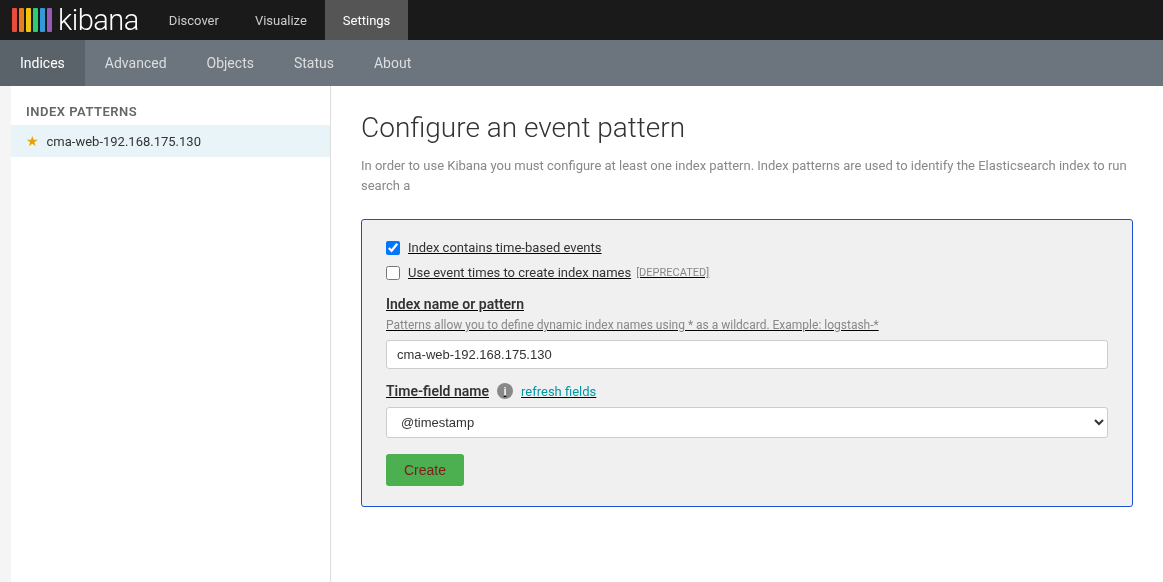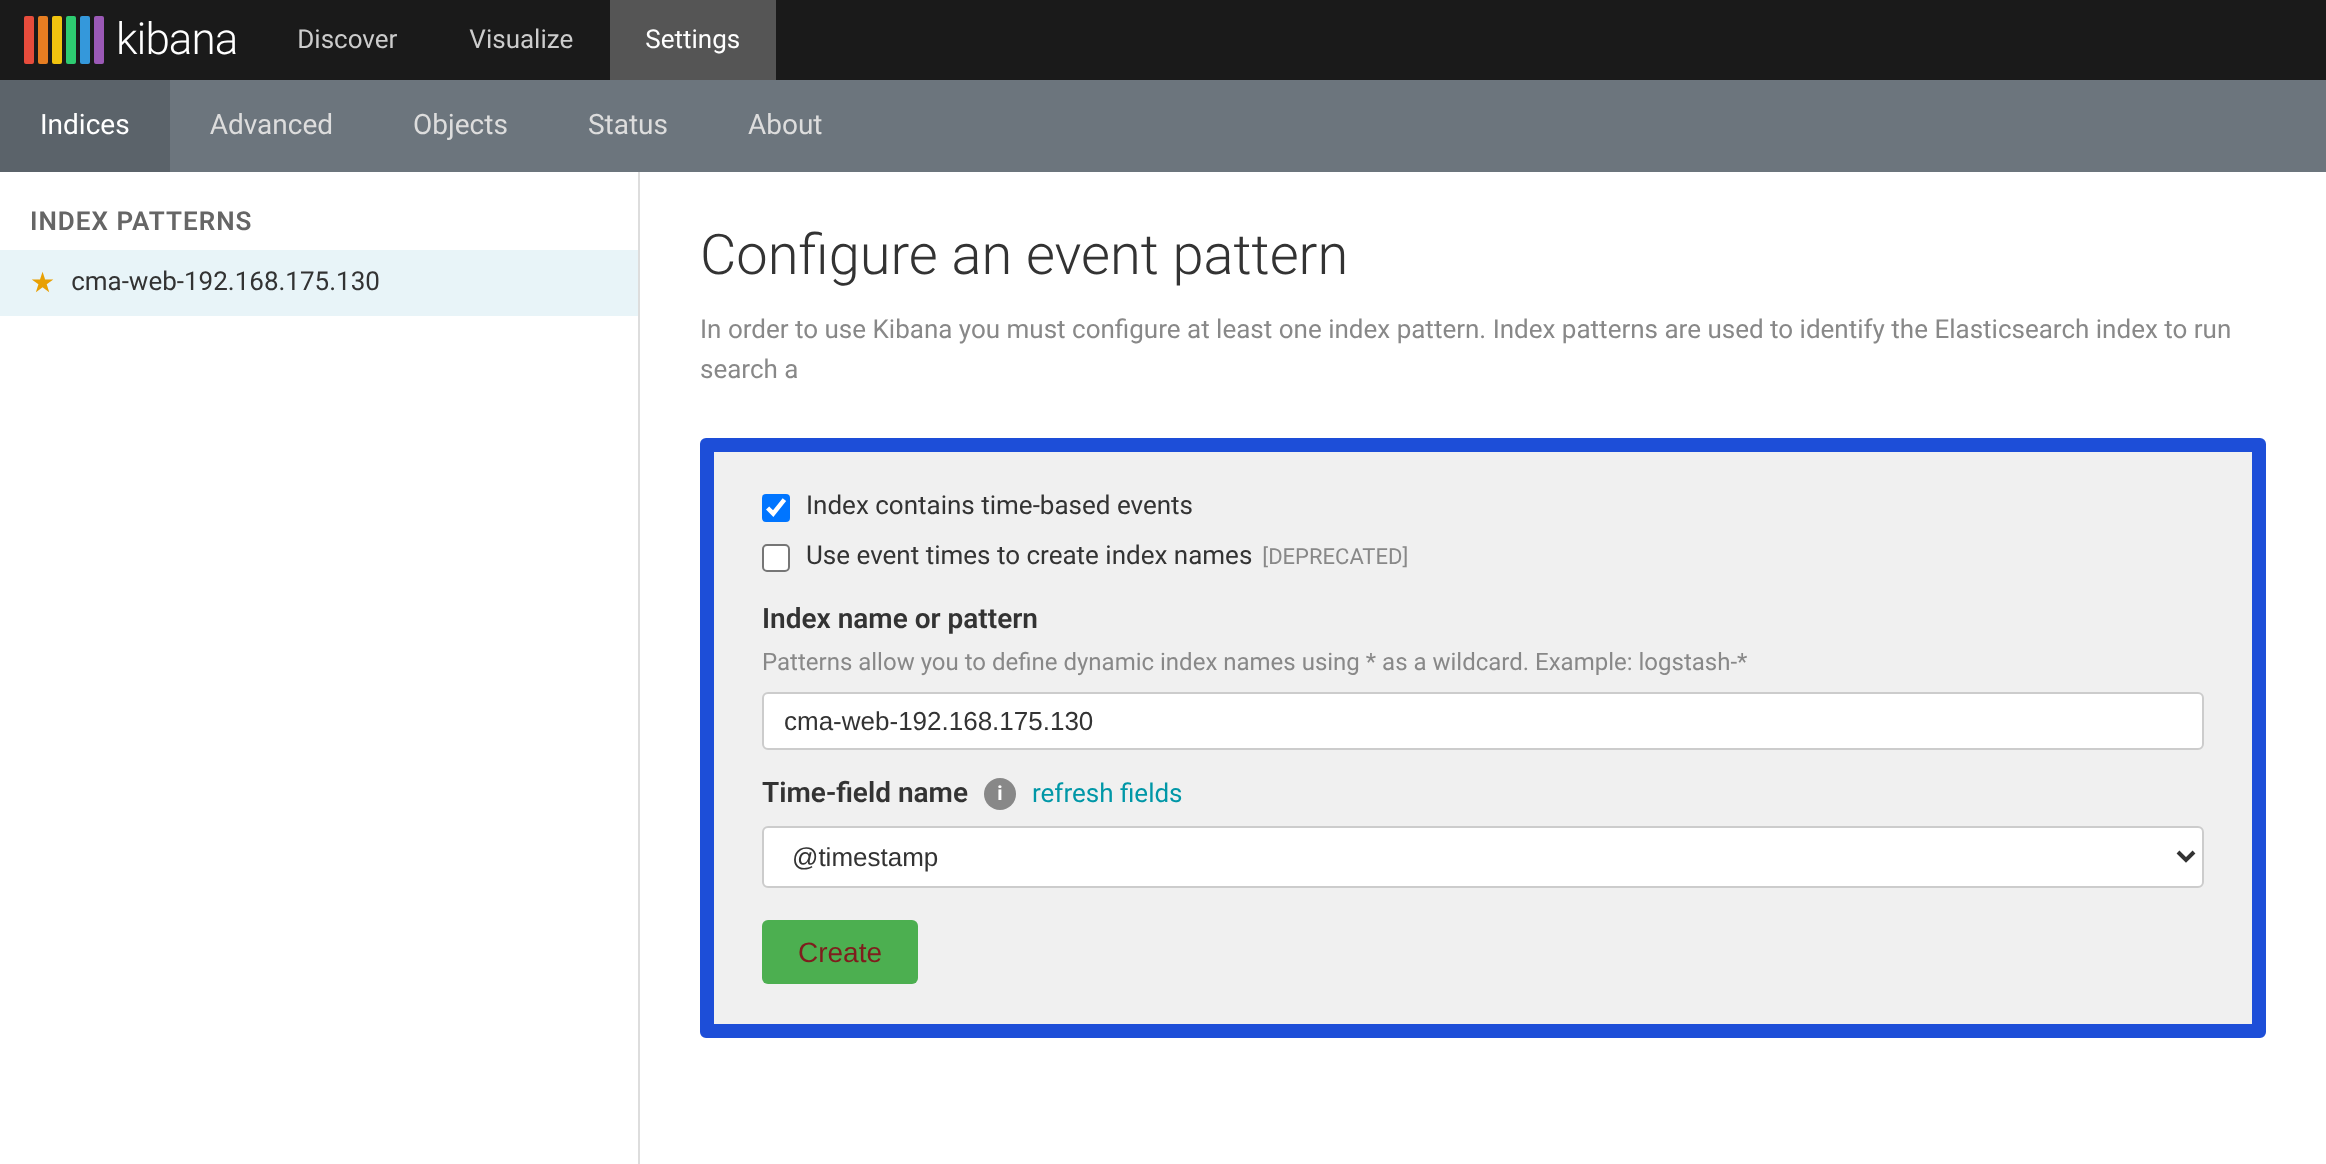--- a/index.html
+++ b/index.html
@@ -25,21 +25,21 @@
       gap: 2px;
       margin-right: 6px;
     }
     .logo-bar {
       width: 5px;
       height: 24px;
       border-radius: 1px;
     }
     .logo-text {
       color: #fff;
-      font-size: 22px;
+      font-size: 29px;
       font-weight: 300;
       letter-spacing: -0.5px;
     }
     .top-nav-links {
       display: flex;
       height: 100%;
     }
     .top-nav-link {
       color: #ccc;
       text-decoration: none;
@@ -77,20 +77,21 @@
       overflow: hidden;
     }
 
     
     .sidebar {
       width: 320px;
       background: #fff;
       border-right: 1px solid #ddd;
       flex-shrink: 0;
       padding: 10px 0;
+      margin-left: 11px;
     }
     .sidebar-title {
       font-size: 13px;
       color: #666;
       padding: 8px 15px 6px;
       font-weight: 600;
       text-transform: uppercase;
       letter-spacing: 0.5px;
     }
     .sidebar-item {
@@ -124,24 +125,25 @@
     .page-description {
       font-size: 13px;
       color: #888;
       margin-bottom: 24px;
       line-height: 1.5;
     }
 
     
     .config-box {
       background: #f0f0f0;
-      border: 7px solid #1d4ed8;
+      border: 1px solid #1d4ed8;
       border-radius: 3px;
       padding: 20px 24px;
       max-width: 820px;
+      text-decoration: underline;
     }
     .checkbox-row {
       display: flex;
       align-items: center;
       margin-bottom: 10px;
       font-size: 13px;
     }
     .checkbox-row input[type="checkbox"] {
       margin-right: 8px;
       width: 14px;

